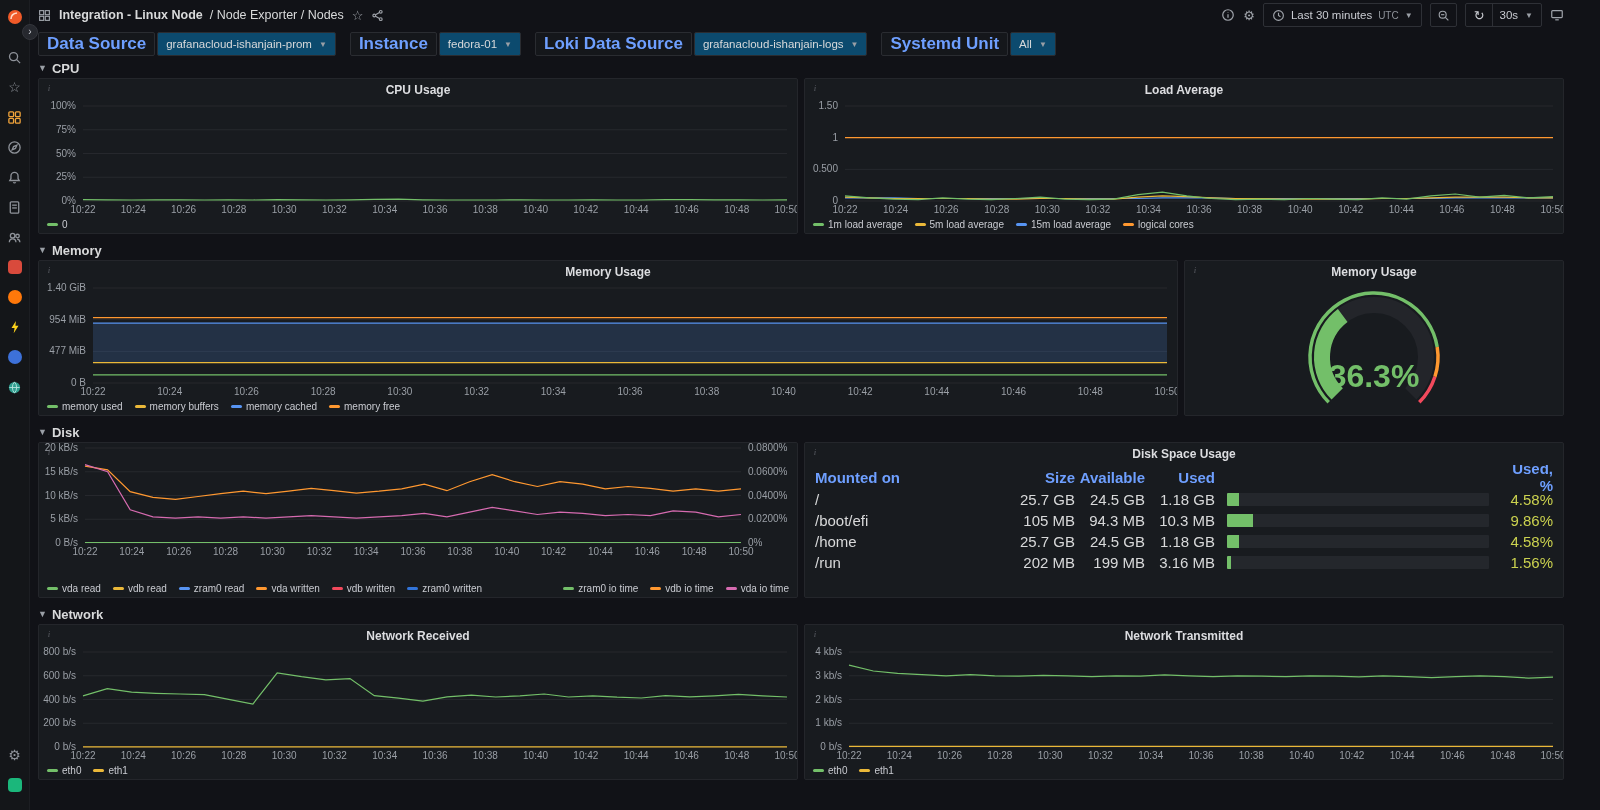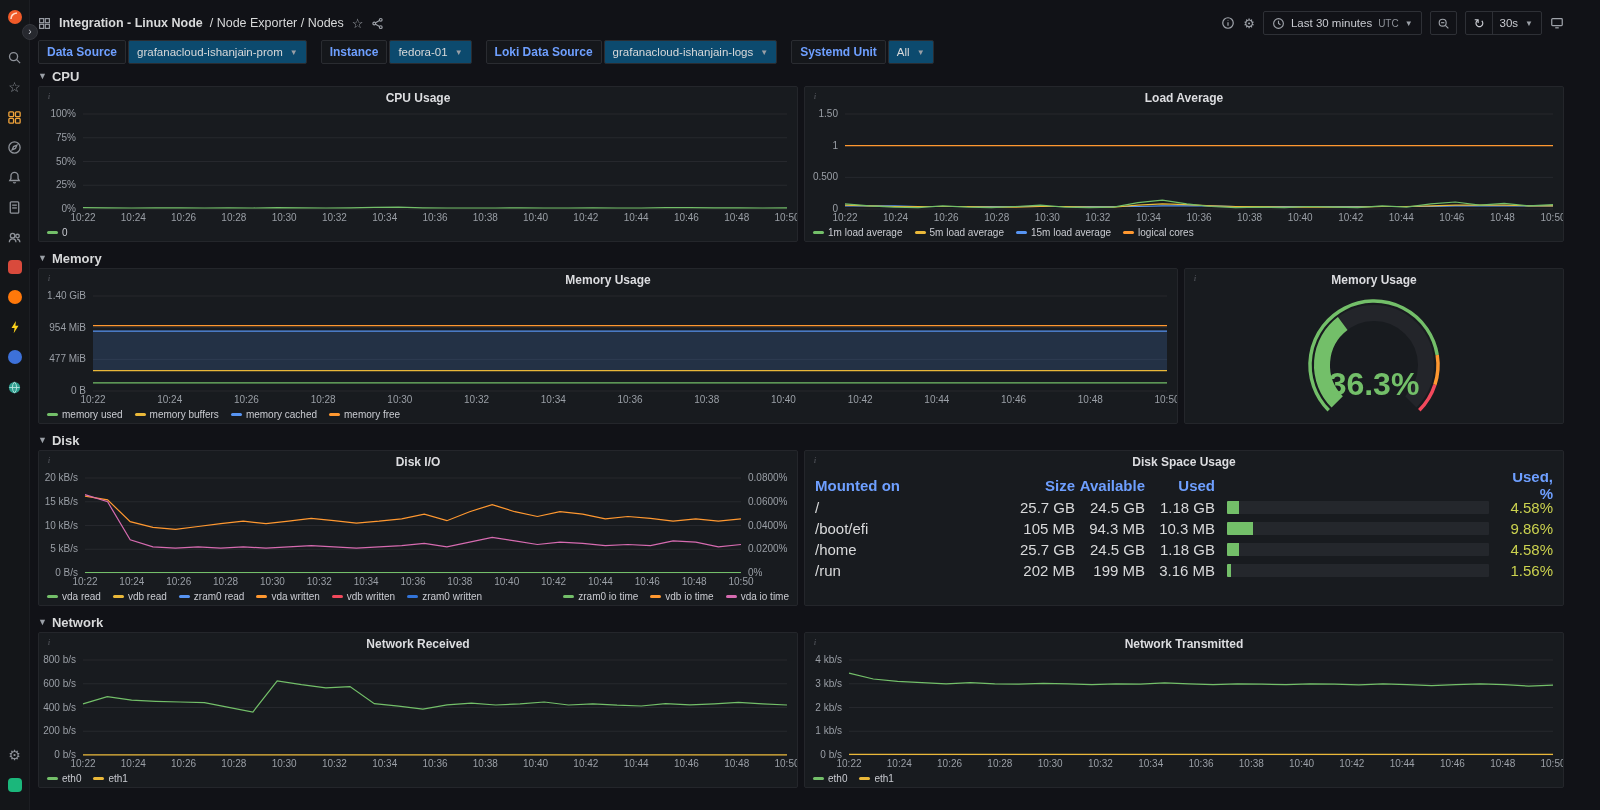--- a/index.html
+++ b/index.html
@@ -18,38 +18,38 @@
   .sb-icon.active svg{stroke:#f0a33a}
   .sb-gap{height:10px}
   .sb-bottom{margin-top:auto;display:flex;flex-direction:column;align-items:center}
   .dot{display:inline-block;border-radius:50%}
   .sq{display:inline-block;border-radius:4px}
   .sb-toggle{position:absolute;top:24px;right:-9px;width:16px;height:16px;border-radius:50%;
     background:#26282e;border:1px solid #34363c;color:#c9cbd1;font-size:10px;line-height:13px;
     text-align:center;cursor:pointer;z-index:5}
 
   
-  .main{width:1570px;display:flex;flex-direction:column;padding:8px 36px 0 8px}
+  .main{width:1570px;display:flex;flex-direction:column;padding:0 36px 0 8px}
   .navbar{height:30px;display:flex;align-items:center;justify-content:space-between;flex:none}
   .nb-left,.nb-right{display:flex;align-items:center;gap:8px}
   .crumb{font-size:12.5px;color:#d8d9da}
   .crumb b{font-weight:600}
   .nb-ic{color:#9fa3aa;cursor:pointer;display:flex;align-items:center;font-size:13px}
   .nb-ic svg{stroke:#9fa3aa;fill:none;stroke-width:1.4}
   .nb-btn{display:flex;align-items:center;gap:6px;border:1px solid #2e3036;border-radius:2px;
     height:24px;padding:0 8px;cursor:pointer;color:#c9cbd1;font-size:11.5px}
   .nb-btn .dim{color:#8e9299;font-size:10px}
   .vdiv{width:1px;height:22px;background:#2e3036}
   .caret{color:#9a9fa6;font-size:8px}
 
   
   .filters{height:28px;display:flex;align-items:center;gap:14px;flex:none}
   .chip{display:flex;gap:2px;height:24px}
   .chip .lab,.chip .val{display:flex;align-items:center;border:1px solid #2a2c31;border-radius:2px;padding:0 8px}
-  .chip .lab{color:#6e9fff;font-weight:700;font-size:12px;background:#15171b}
+  .chip .lab{color:#6e9fff;font-weight:700;font-size:17px;background:#15171b}
   .chip .val{color:#d8d9da;font-size:11.5px;background:#0c4a6e;gap:7px;cursor:pointer}
 
   
   .sec-h{height:20px;display:flex;align-items:center;gap:5px;font-size:13px;font-weight:700;
     color:#d8d9da;cursor:pointer;flex:none}
   .sec-h .chev{color:#9a9fa6;font-size:9px}
   .prow{display:flex;gap:6px;margin-bottom:6px;flex:none}
   .panel{background:#181b1f;border:1px solid #24262b;border-radius:2px;height:156px;
     display:flex;flex-direction:column;position:relative;overflow:hidden}
   .ph{height:22px;display:flex;align-items:center;justify-content:center;flex:none}
@@ -418,23 +418,20 @@
       </div>
     </div>
 
     <div class="sec-h">
         <span class="chev">▼</span>
         <span>Disk</span>
       </div>
     <div class="prow">
       <div class="panel" style="width:760px">
         <span class="pinfo">i</span>
-        <div class="ph">
-            <span class="ptitle">Disk I/O</span>
-          </div>
         <div class="chart">
             <svg width="758" height="114">
               <line x1="46" x2="702" y1="5" y2="5" stroke="rgba(204,204,220,0.08)"></line>
               <text class="ax" x="39" y="8" text-anchor="end">20 kB/s</text>
               <text class="ax" x="709" y="8">0.0800%</text>
               <line x1="46" x2="702" y1="28.75" y2="28.75" stroke="rgba(204,204,220,0.08)"></line>
               <text class="ax" x="39" y="31.75" text-anchor="end">15 kB/s</text>
               <text class="ax" x="709" y="31.75">0.0600%</text>
               <line x1="46" x2="702" y1="52.5" y2="52.5" stroke="rgba(204,204,220,0.08)"></line>
               <text class="ax" x="39" y="55.5" text-anchor="end">10 kB/s</text>

